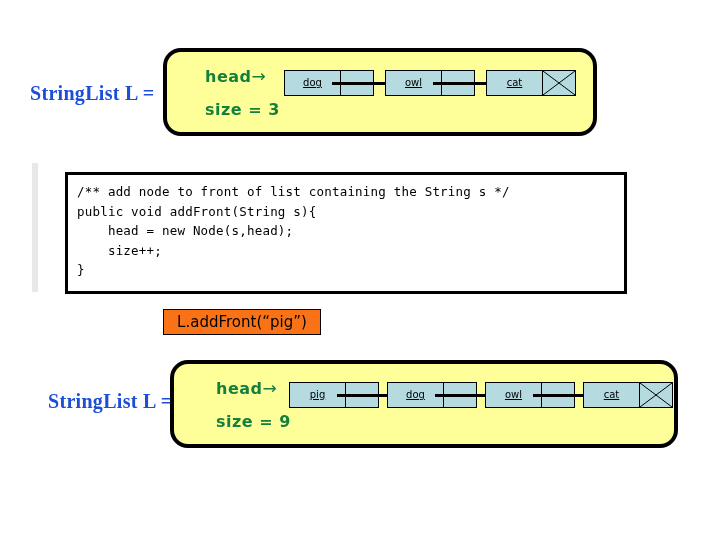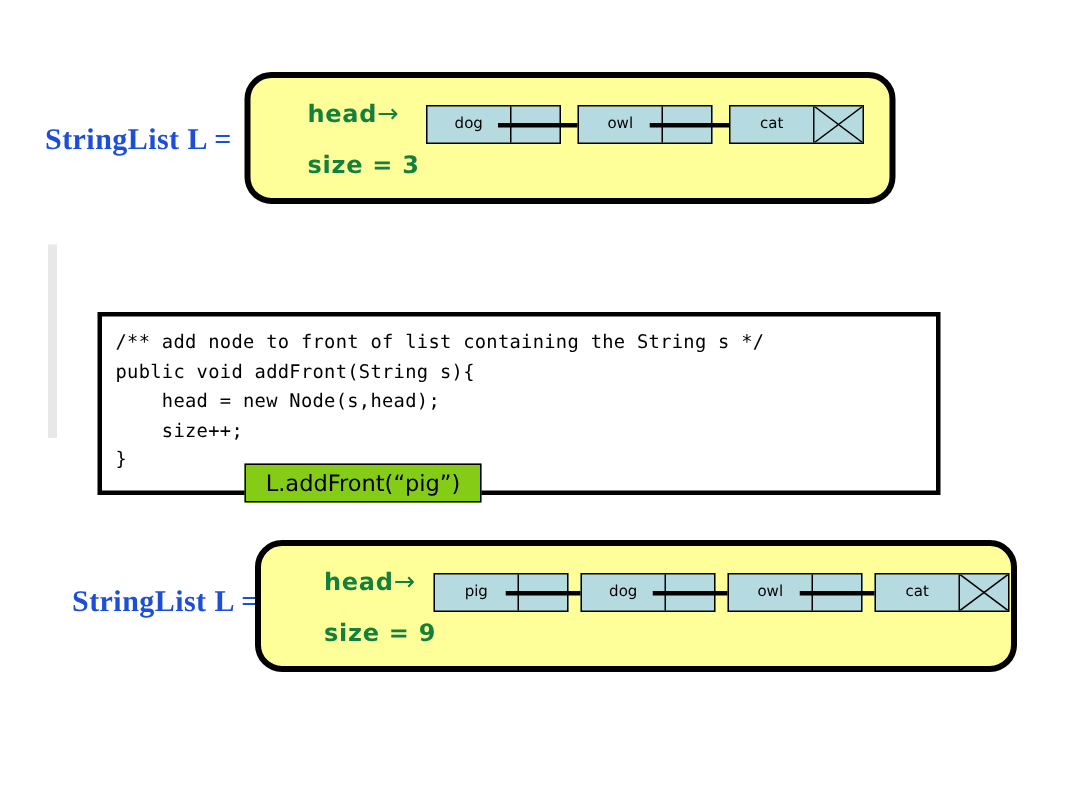--- a/index.html
+++ b/index.html
@@ -64,20 +64,21 @@
     width: 56px;
     height: 100%;
     border-right: 1px solid #000000;
     display: flex;
     align-items: center;
     justify-content: center;
     font-family: "DejaVu Sans", sans-serif;
     font-size: 10px;
     color: #000000;
     line-height: 1;
+    text-decoration: underline;
   }
   .node .cell-ptr {
     box-sizing: border-box;
     width: 32px;
     height: 100%;
     position: relative;
   }
   .node .cell-ptr.null-cell svg {
     position: absolute;
     left: 0; top: 0;
@@ -109,21 +110,21 @@
     letter-spacing: 0.2px;
   }
 
   
   .side-bar {
     background: #e8e8e8;
   }
 
   
   .call-box {
-    background: #84cc16;
+    background: #f97316;
     border: 1px solid #000000;
     box-sizing: border-box;
     display: flex;
     align-items: center;
     justify-content: center;
   }
   .call-box span {
     font-family: "DejaVu Sans", sans-serif;
     font-size: 15px;
     color: #000000;
@@ -171,21 +172,21 @@
       <svg viewBox="0 0 32 24" preserveAspectRatio="none">
         <line x1="0" y1="0" x2="32" y2="24" stroke="#000" stroke-width="1"></line>
         <line x1="32" y1="0" x2="0" y2="24" stroke="#000" stroke-width="1"></line>
       </svg>
     </div>
   </div>
 </div>
 
 <div class="abs side-bar" style="left:32px; top:163px; width:6px; height:129px;"></div>
 
-<div class="abs code-block" style="left:65px; top:172px; width:562px; height:122px;margin-top:36px;">
+<div class="abs code-block" style="left:65px; top:172px; width:562px; height:122px;">
   <pre>/** add node to front of list containing the String s */
 public void addFront(String s){
     head = new Node(s,head);
     size++;
 }</pre>
 </div>
 
 <div class="abs call-box" style="left:163px; top:309px; width:158px; height:26px;">
   <span>L.addFront(“pig”)</span>
 </div>

